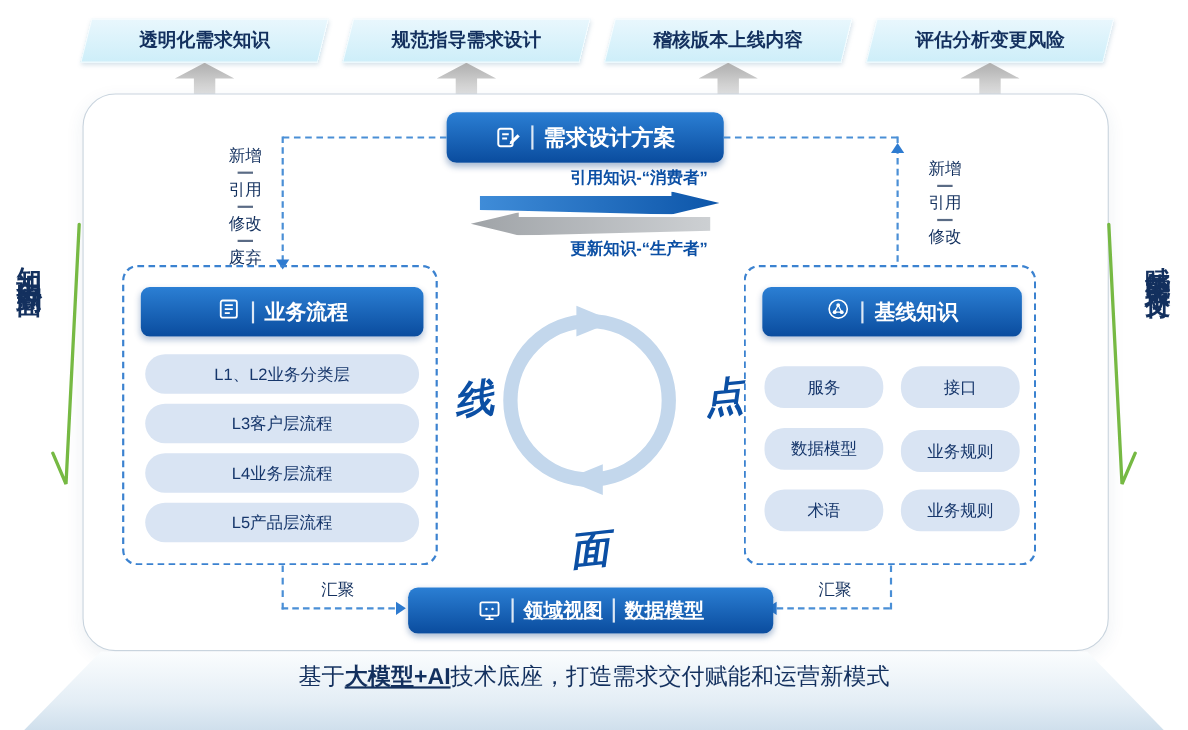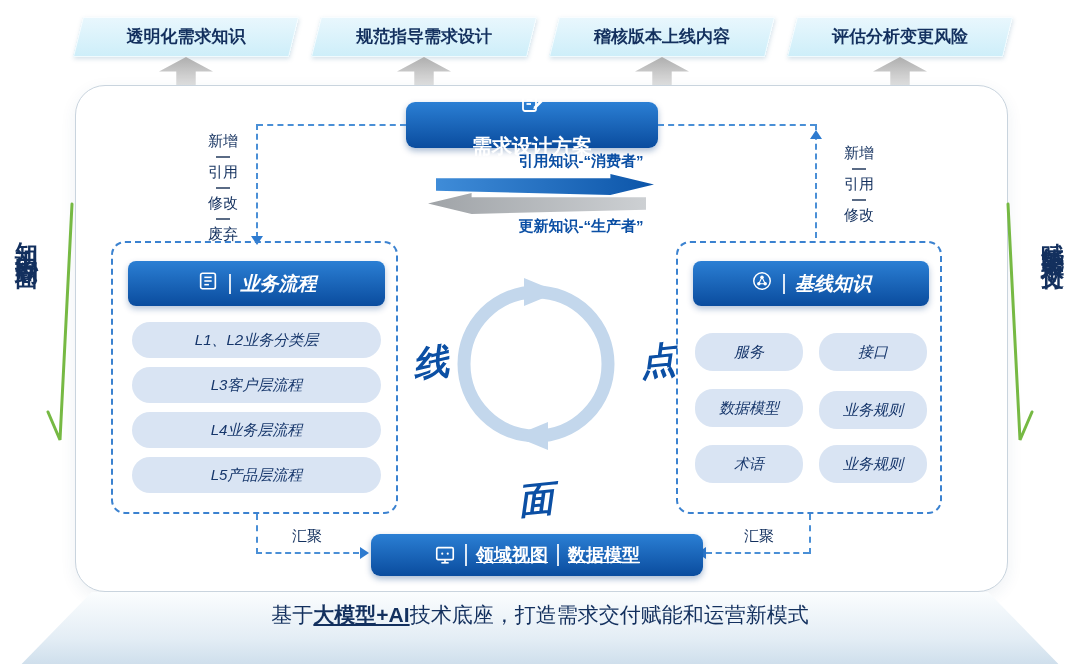--- a/index.html
+++ b/index.html
@@ -23,21 +23,21 @@
     background:#fff; border:1.5px solid #c9d4de; border-radius:30px;
     box-shadow:0 5px 16px rgba(40,80,120,.08); }
 
   .pill-blue { position:absolute; display:flex; align-items:center; justify-content:center;
     gap:9px; background:linear-gradient(180deg,#2b7fd4 0%,#0a4c9e 100%);
     border-radius:9px; color:#fff; font-weight:bold;
     box-shadow:0 3px 6px rgba(10,60,130,.35); }
   .pill-blue .vdiv { width:2px; height:22px; background:rgba(255,255,255,.85); }
   .pill-blue svg { display:block; }
 
-  .title-pill { left:330px; top:16px; width:252px; height:46px; font-size:20px;flex-direction:column; }
+  .title-pill { left:330px; top:16px; width:252px; height:46px; font-size:20px; }
 
   
   .flow-text { position:absolute; width:310px; text-align:center; font-size:15px;
     font-weight:bold; color:#0b4fa4; }
   .arrow-right { position:absolute; left:360px; top:88px; width:218px; height:21px;
     background:linear-gradient(90deg,#3f8cd8,#0c55a9);
     clip-path:polygon(0 20%,80% 20%,80% 0,100% 50%,80% 100%,0 80%); }
   .arrow-left { position:absolute; left:352px; top:107px; width:218px; height:21px;
     background:linear-gradient(90deg,#9fa3a7,#cdd0d3);
     clip-path:polygon(100% 20%,20% 20%,20% 0,0 50%,20% 100%,100% 80%); }
@@ -50,21 +50,21 @@
   .tri-up   { border-left:6px solid transparent; border-right:6px solid transparent; border-bottom:9px solid #2e7bd0; }
   .tri-right{ border-top:6px solid transparent; border-bottom:6px solid transparent; border-left:9px solid #2e7bd0; }
   .tri-left { border-top:6px solid transparent; border-bottom:6px solid transparent; border-right:9px solid #2e7bd0; }
 
   .conn-labels { position:absolute; width:54px; }
   .conn-label { text-align:center; font-size:15px; color:#13305e; }
   .conn-label + .conn-label::before { content:""; display:block; width:14px; height:2px;
     background:#5a6b85; margin:5px auto; }
 
   
-  .box-dashed { position:absolute; border:2px dashed #3b82d0; border-radius:14px;font-style:italic; }
+  .box-dashed { position:absolute; border:2px dashed #3b82d0; border-radius:14px; }
   .box-header { position:absolute; display:flex; align-items:center; justify-content:center;
     gap:10px; background:linear-gradient(180deg,#2b7fd4 0%,#0a4c9e 100%);
     border-radius:8px; color:#fff; font-weight:bold; font-size:19px;
     box-shadow:0 3px 6px rgba(10,60,130,.3); }
   .box-header .vdiv { width:2px; height:20px; background:rgba(255,255,255,.85); }
   .item-pill { position:absolute; background:#d9e4f3; border-radius:18px;
     display:flex; align-items:center; justify-content:center;
     font-size:15px; color:#16366b; }
 
   

